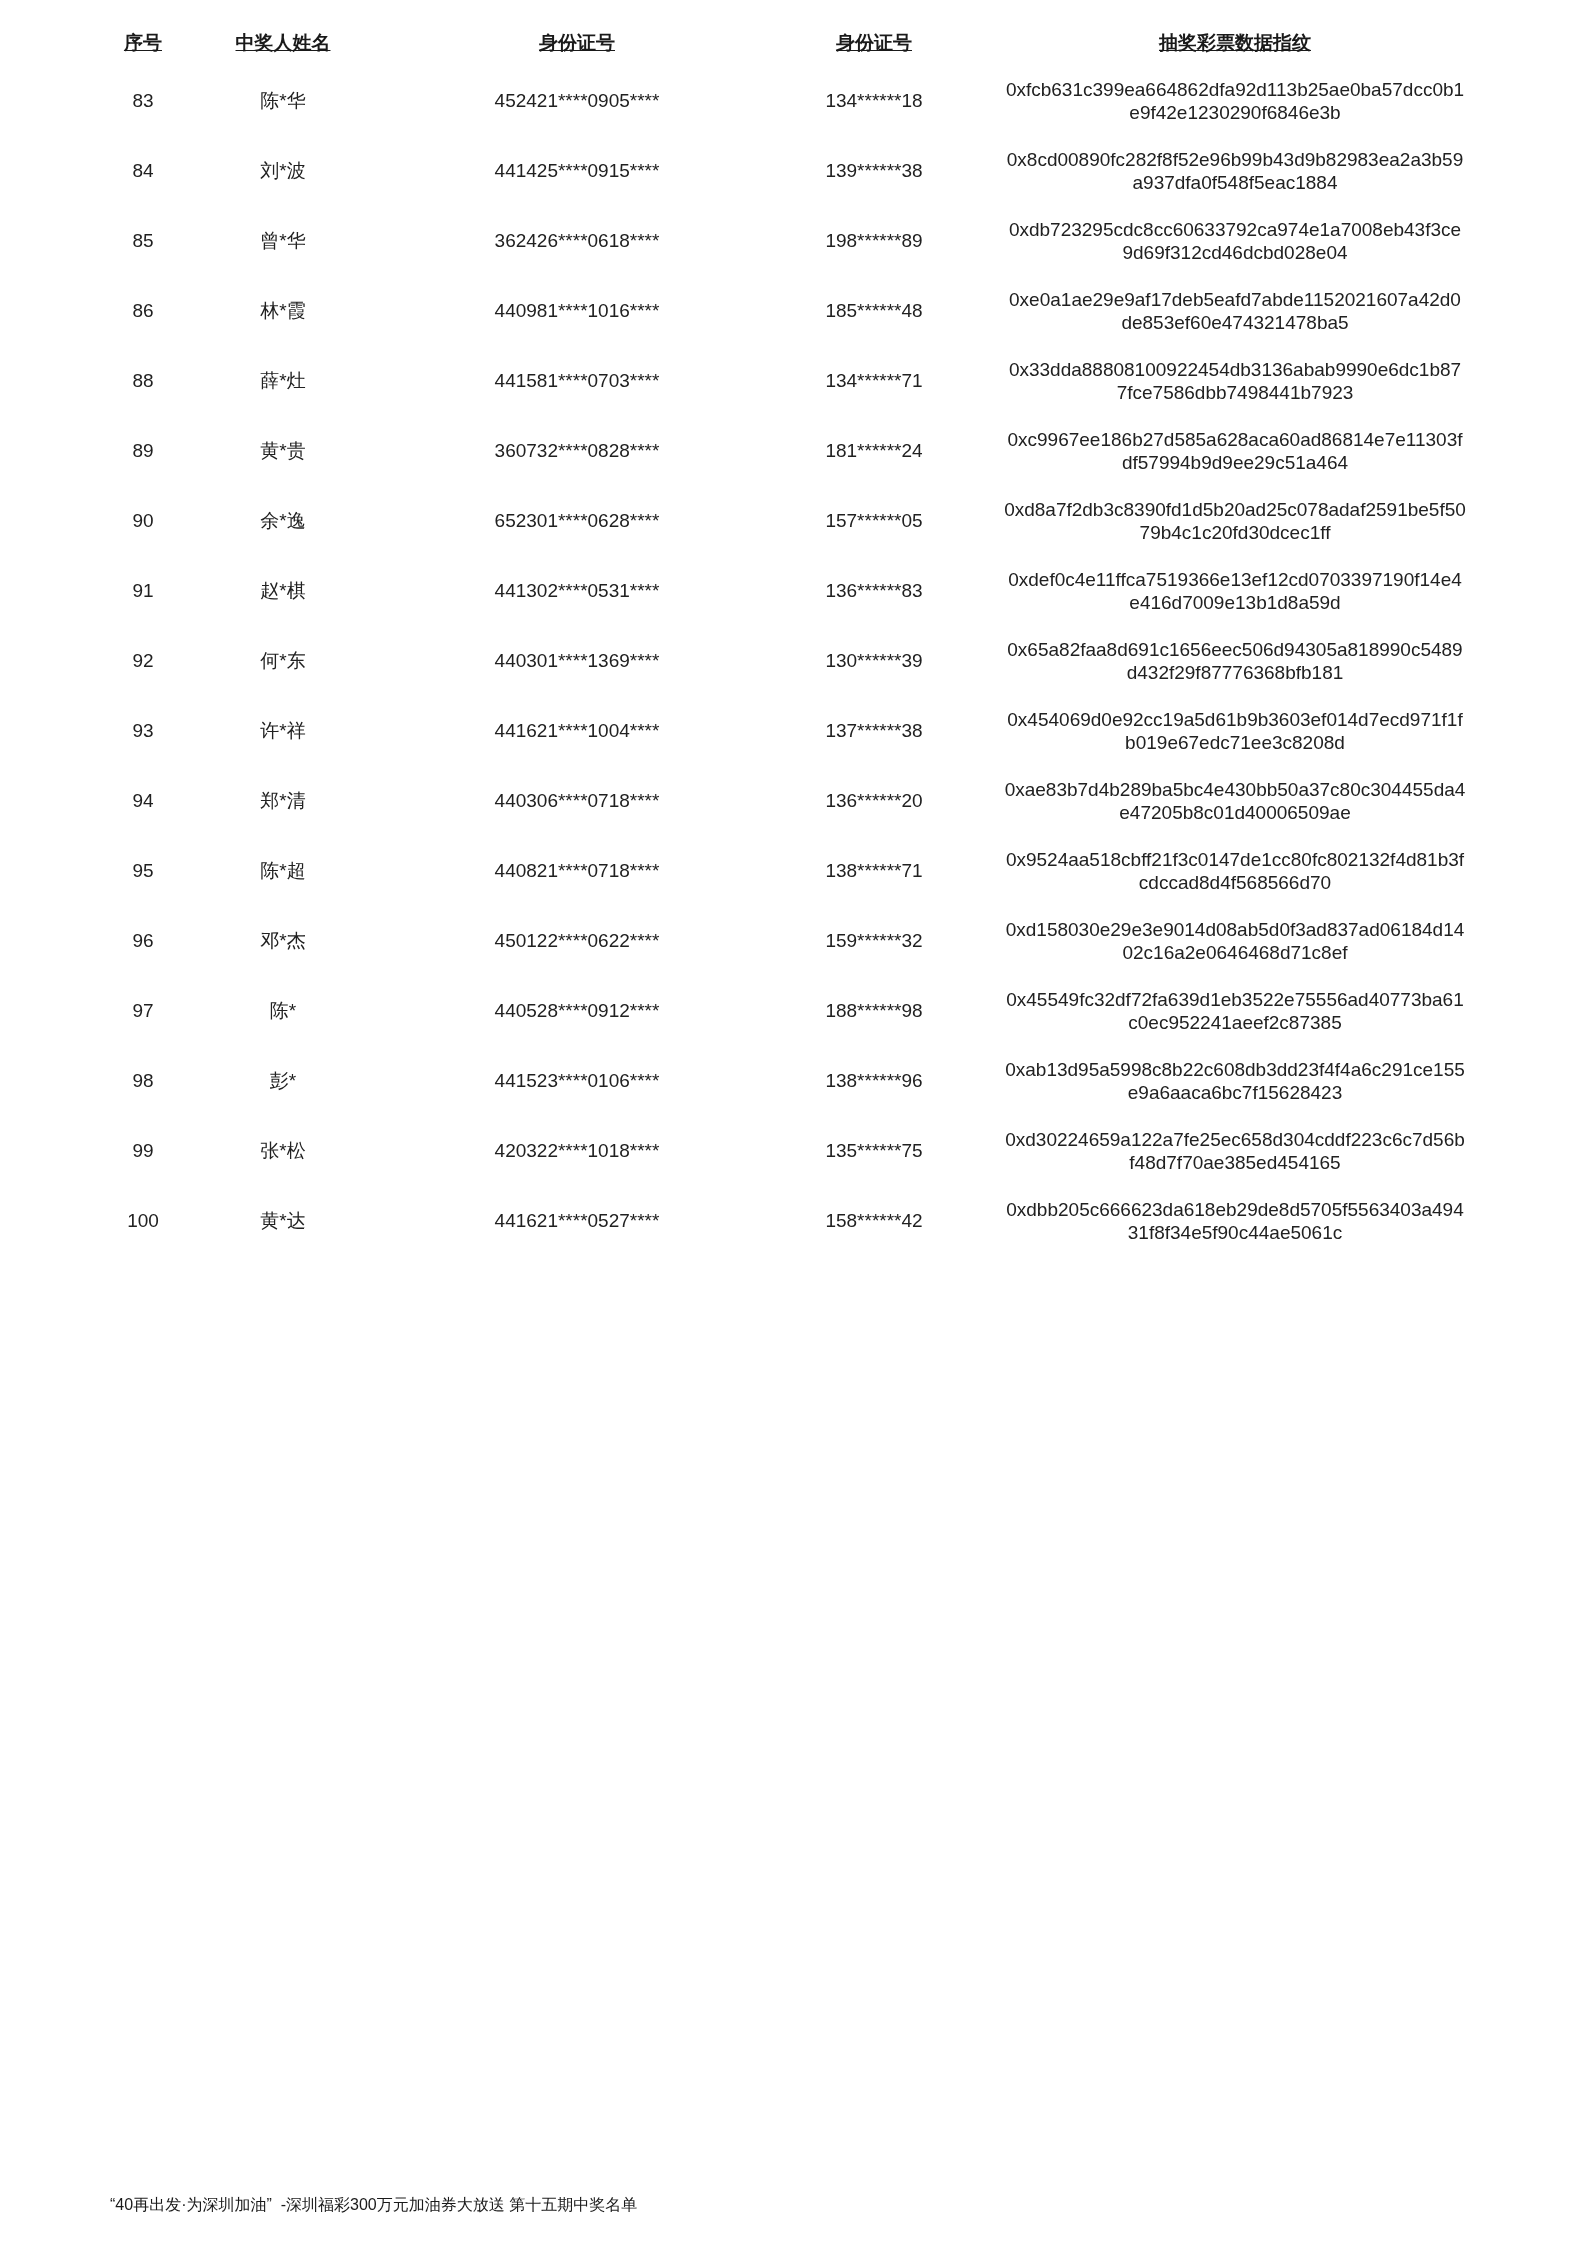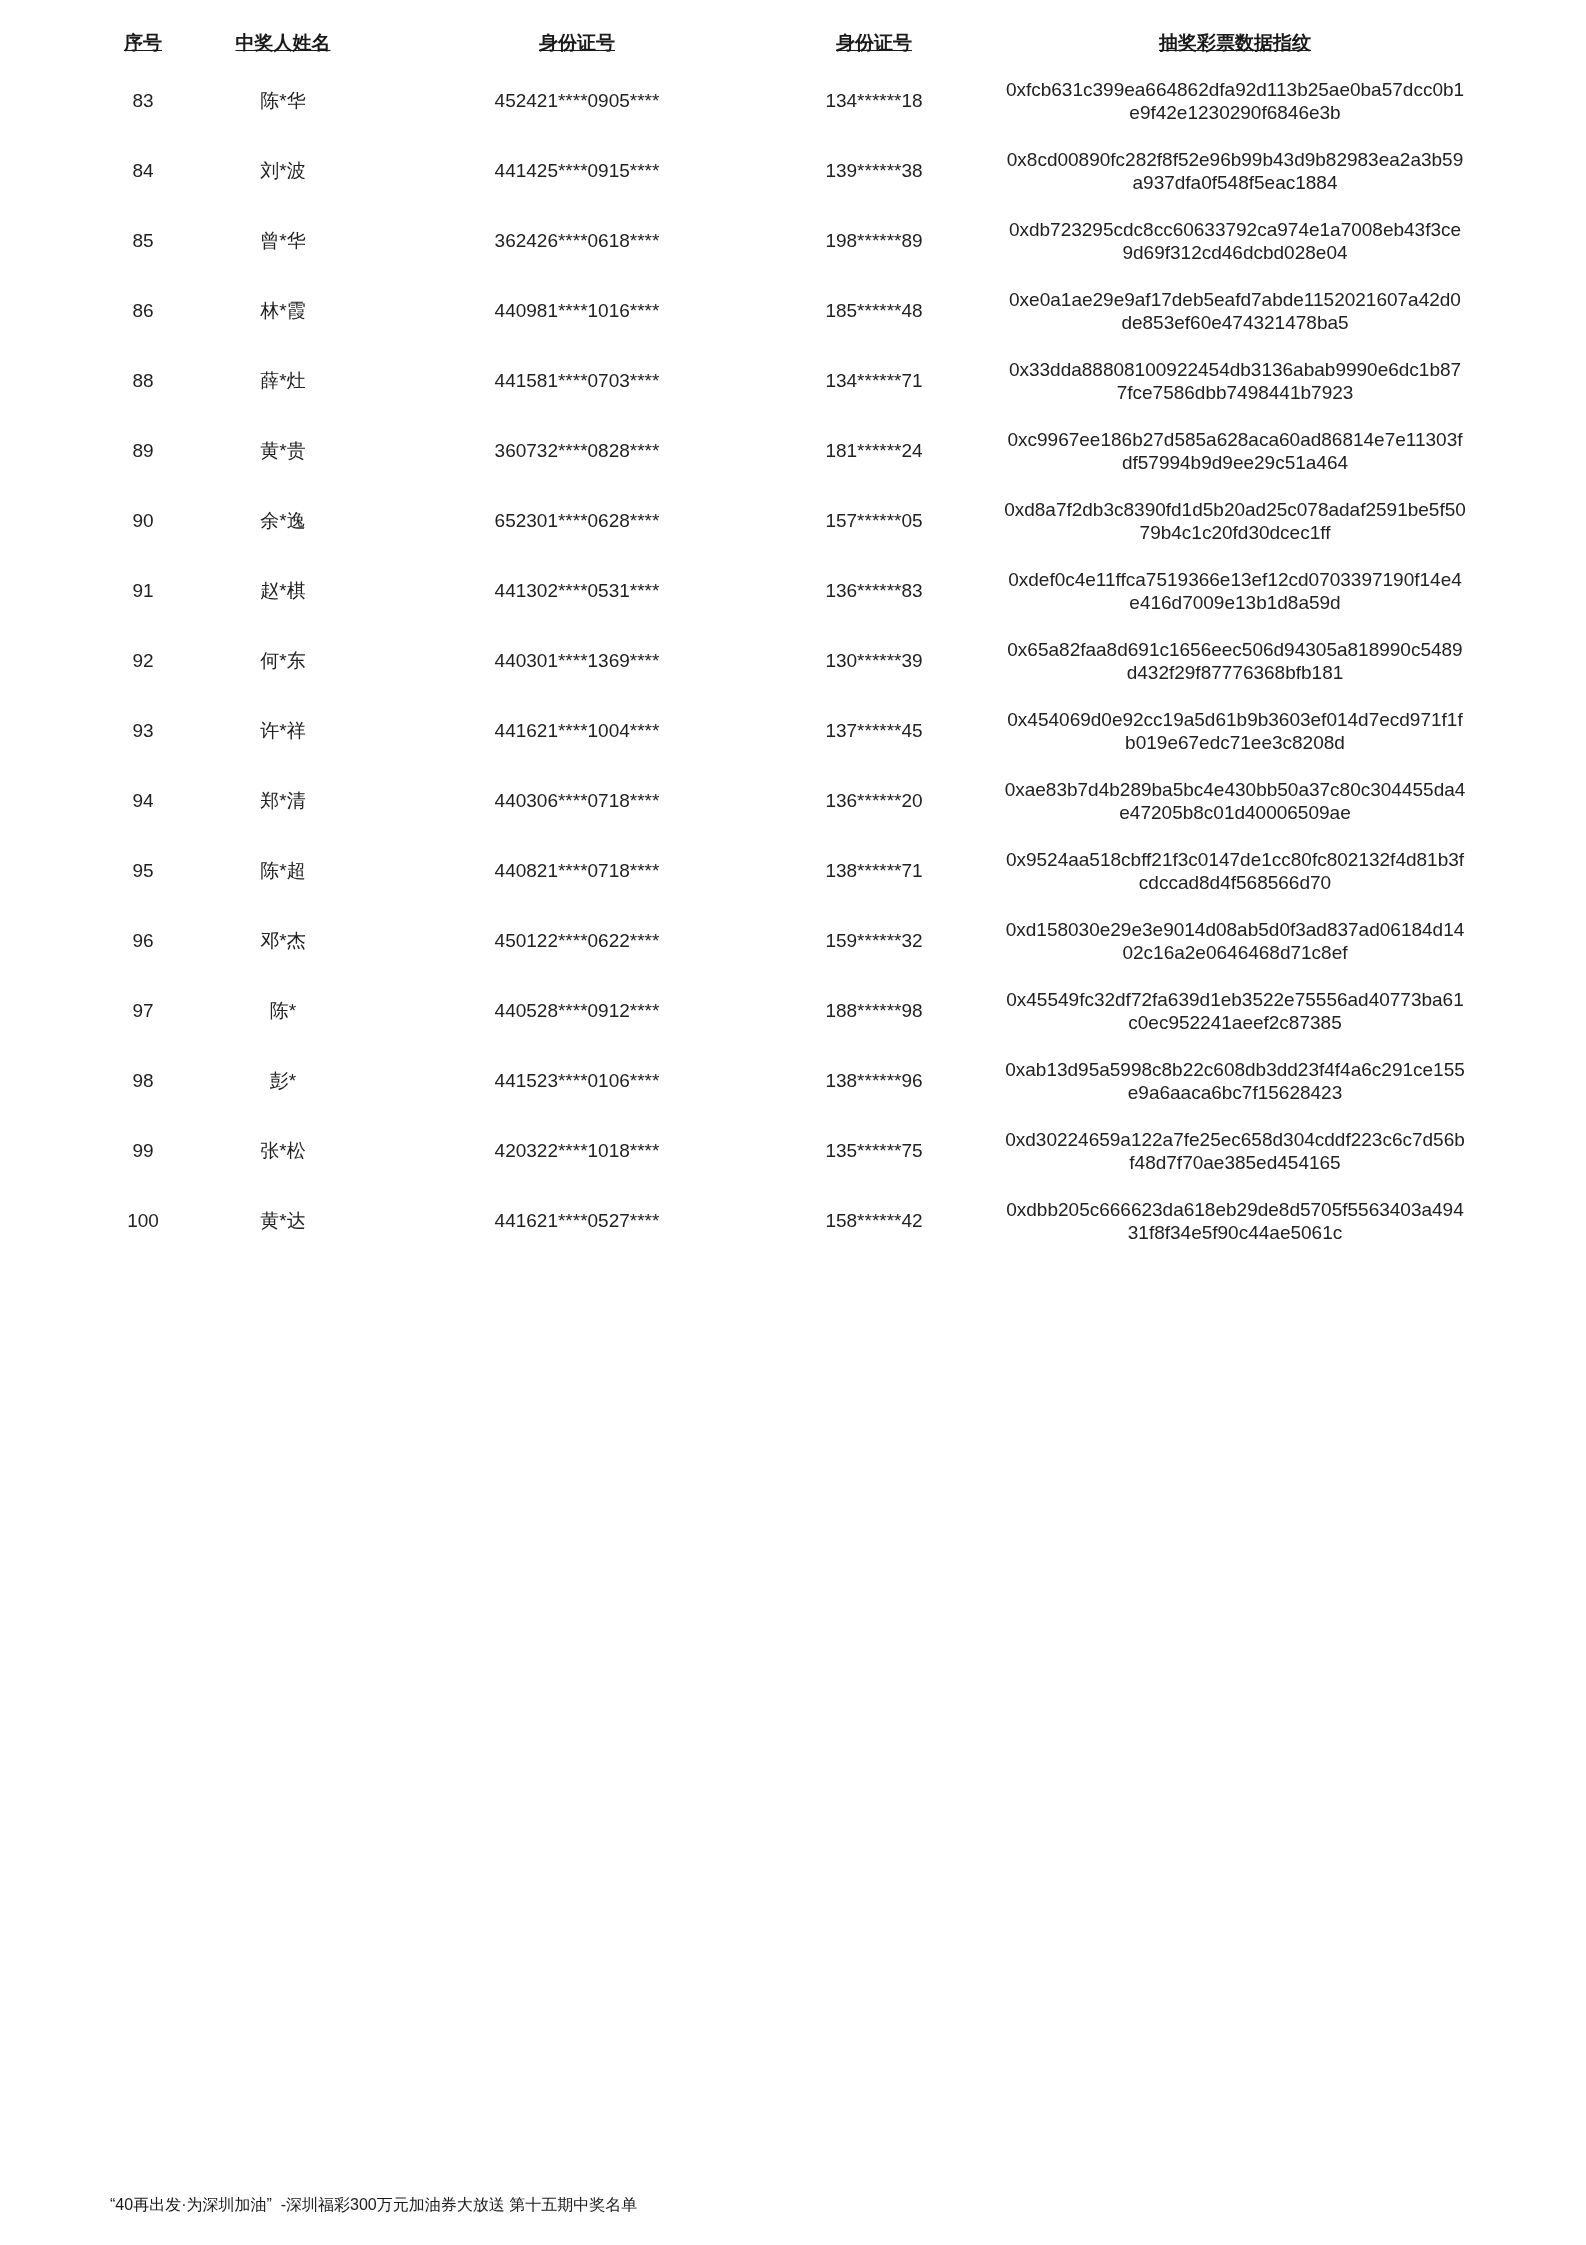--- a/index.html
+++ b/index.html
@@ -162,21 +162,21 @@
     <td>440301****1369****</td>
     <td>130******39</td>
     <td>
       <span class="hash-wrap">0x65a82faa8d691c1656eec506d94305a818990c5489d432f29f87776368bfb181</span>
     </td>
   </tr>
       <tr>
     <td>93</td>
     <td>许*祥</td>
     <td>441621****1004****</td>
-    <td>137******45</td>
+    <td>137******38</td>
     <td>
       <span class="hash-wrap">0x454069d0e92cc19a5d61b9b3603ef014d7ecd971f1fb019e67edc71ee3c8208d</span>
     </td>
   </tr>
       <tr>
     <td>94</td>
     <td>郑*清</td>
     <td>440306****0718****</td>
     <td>136******20</td>
     <td>

